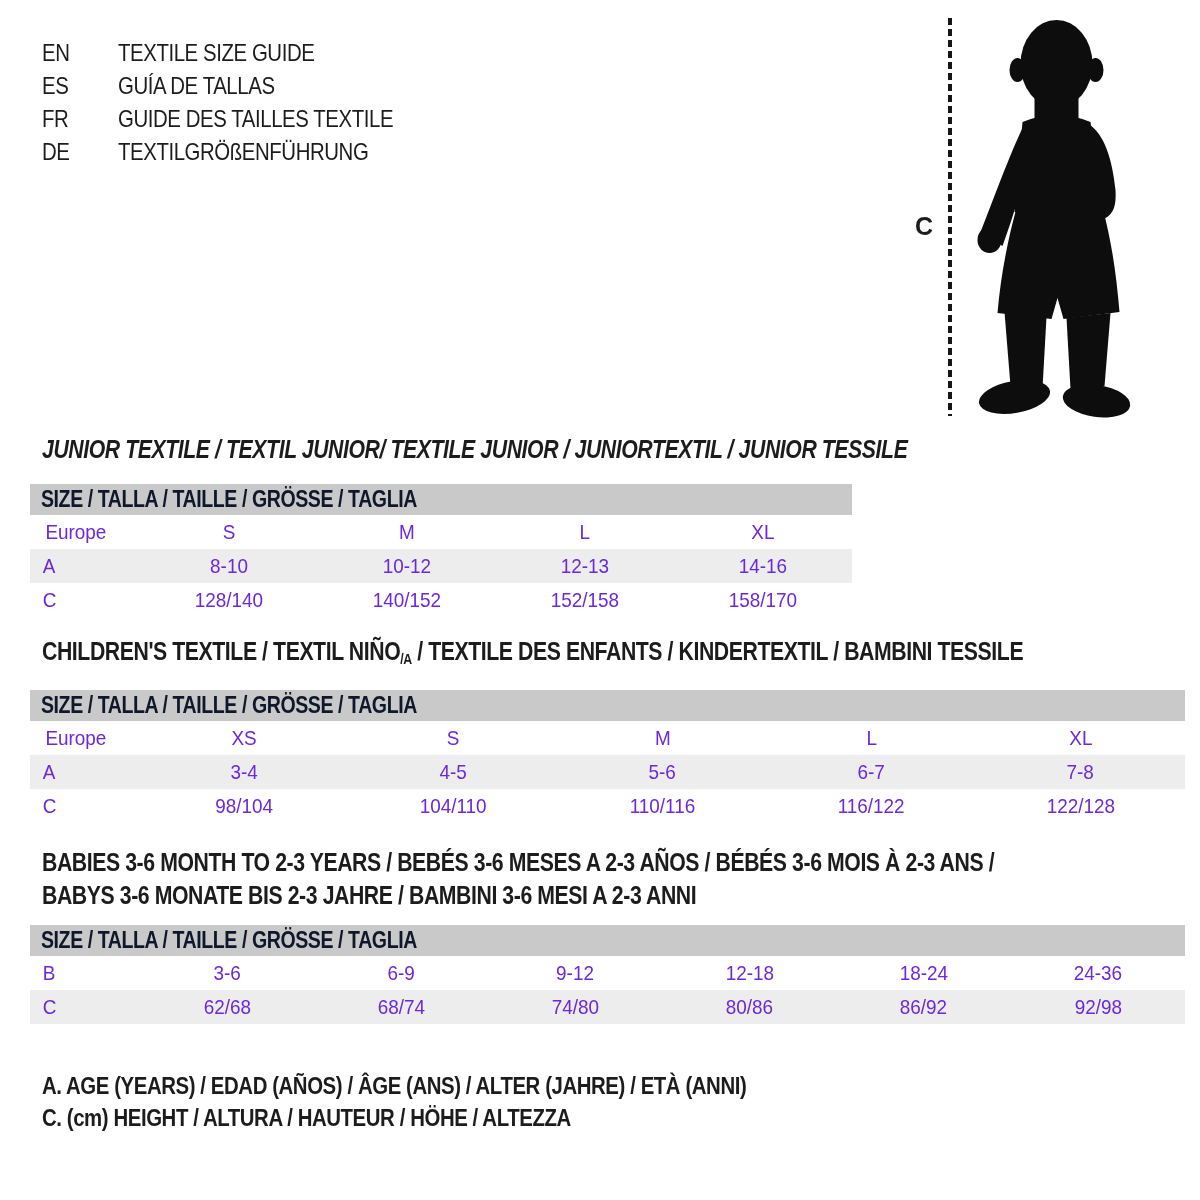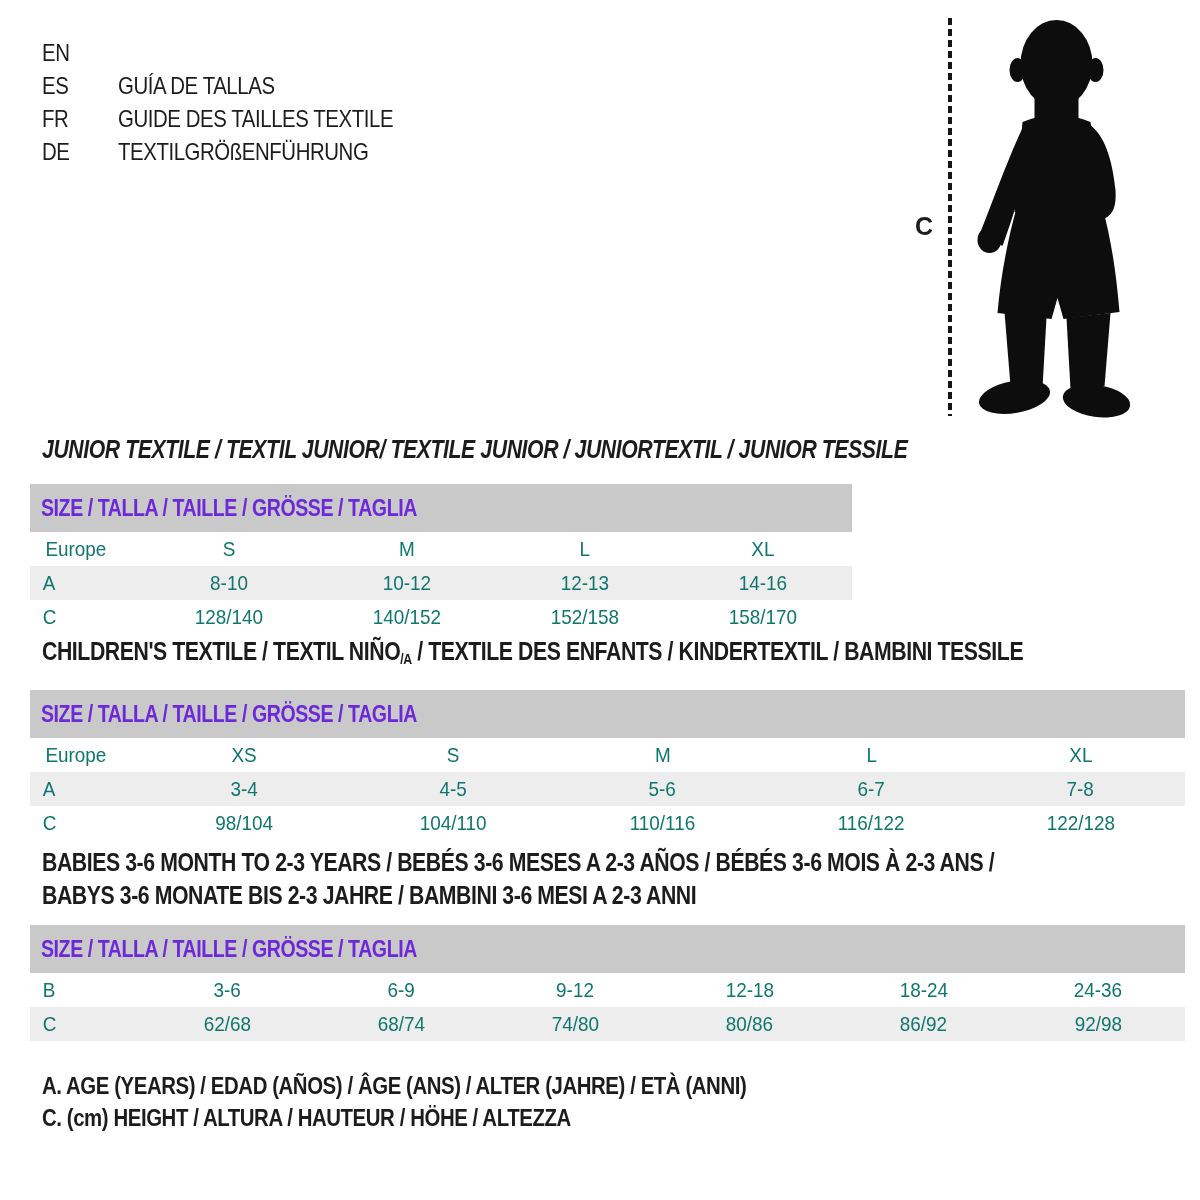--- a/index.html
+++ b/index.html
@@ -28,44 +28,45 @@
   
   .sec-title { position:absolute; font-size:25px; font-weight:bold; letter-spacing:-0.5px; line-height:33px; margin:0; }
   .t-junior-title   { left:42px; top:433px;font-style:italic; }
   .t-children-title { left:42px; top:635px; }
   .t-babies-title   { left:42px; top:846px; }
   .title-sub { font-size:0.58em; vertical-align:-0.25em; }
 
   
   .size-table { position:absolute; }
   .size-bar {
-    height:48px; background:#c9c9c9; display:flex; align-items:center;
-    padding-left:11px; font-weight:bold; font-size:23px; color:#6d28d9; letter-spacing:-0.5px;
+    height:31px; background:#c9c9c9; display:flex; align-items:center;
+    padding-left:11px; font-weight:bold; font-size:23px; color:#0f172a; letter-spacing:-0.5px;
   }
-  .t-row { display:flex; height:34px; align-items:center; font-size:21px; color:#0f766e; }
+  .t-row { display:flex; height:34px; align-items:center; font-size:21px; color:#6d28d9; }
   .t-row.stripe { background:#ededed; }
   .t-label { width:98px; flex:0 0 98px; padding-left:12px; }
   .t-cell { flex:1; text-align:center; }
 
   .table-junior   { left:30px; top:484px; width:822px; }
   .table-children { left:30px; top:690px; width:1155px; }
   .table-babies   { left:30px; top:925px; width:1155px; }
 
   
   .legend { position:absolute; left:42px; top:1072px; }
   .legend-line { height:32px; display:flex; align-items:flex-start; font-size:24px; font-weight:bold; letter-spacing:-0.5px; }
 </style>
 </head>
 <body>
 
 <div class="page">
 
   <div class="lang-header">
     <div class="lang-row">
       <span class="lang-code"><span class="cond">EN</span></span>
+      <span class="lang-title"><span class="cond">TEXTILE SIZE GUIDE</span></span>
     </div>
     <div class="lang-row">
       <span class="lang-code"><span class="cond">ES</span></span>
       <span class="lang-title"><span class="cond">GUÍA DE TALLAS</span></span>
     </div>
     <div class="lang-row">
       <span class="lang-code"><span class="cond">FR</span></span>
       <span class="lang-title"><span class="cond">GUIDE DES TAILLES TEXTILE</span></span>
     </div>
     <div class="lang-row">

